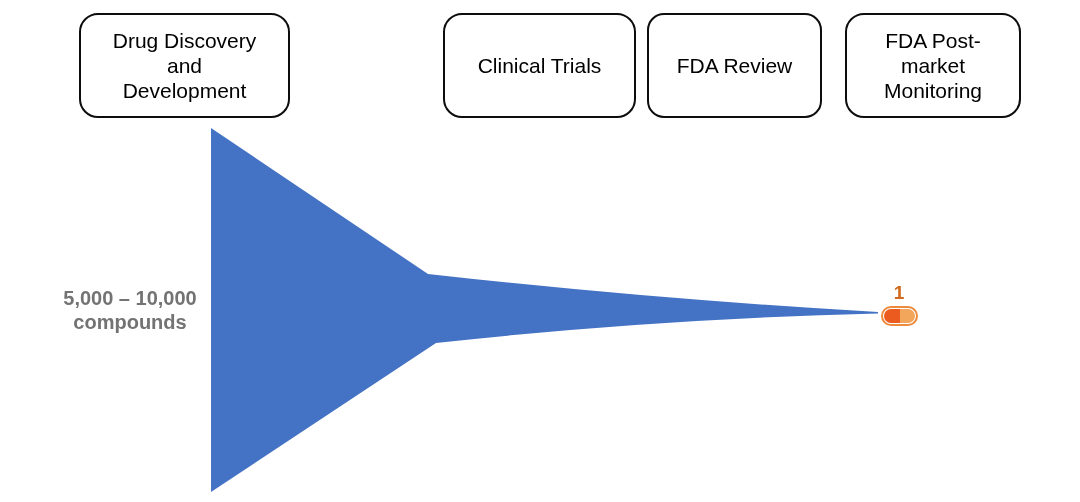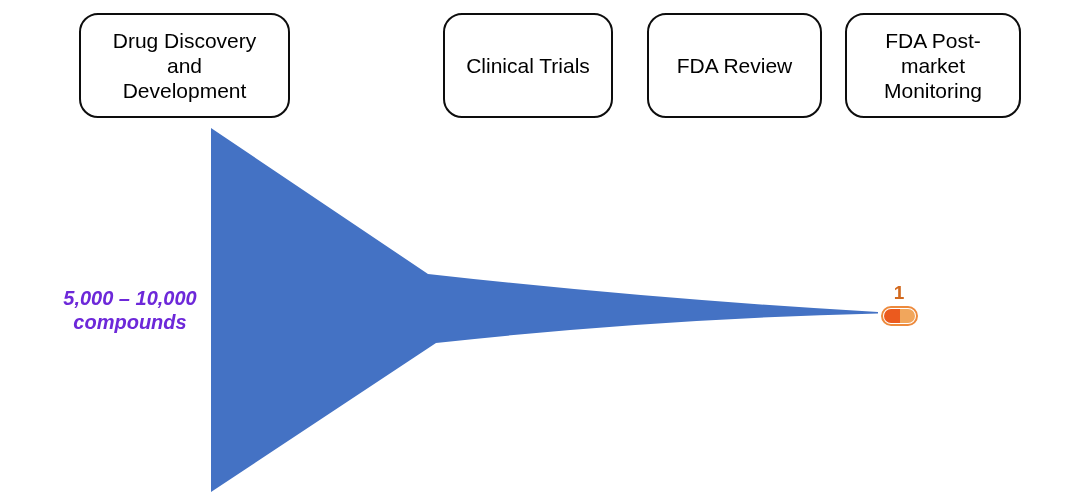--- a/index.html
+++ b/index.html
@@ -26,22 +26,22 @@
     text-align: center;
     font-size: 21px;
     line-height: 25px;
     font-weight: 500;
     color: #000000;
     white-space: pre-line;
     z-index: 2;
   }
   #stage1 { left: 38px;  width: 211px; margin-left: 41px; }
   #stage2 { left: 230px; width: 188px; }
-  #stage3 { left: 443px; width: 170px; }
-  #stage4 { left: 647px; width: 175px; }
+  #stage3 { left: 443px; width: 193px; }
+  #stage4 { left: 647px; width: 175px; border-radius: 17px; }
   #stage5 { left: 845px; width: 176px; }
 
   .funnel-svg { position: absolute; left: 0; top: 0; z-index: 1; }
 
   .start-label {
     position: absolute;
     left: 30px; top: 286px; width: 200px;
     text-align: center;
     font-size: 20px;
     line-height: 24px;
@@ -94,21 +94,21 @@
   <div class="stage-box" id="stage4" style="border-color: rgb(13, 13, 13);">FDA Review</div>
 
   <div class="stage-box" id="stage5" style="border-color: rgb(13, 13, 13);">FDA Post-
 market
 Monitoring</div>
 
   <svg class="funnel-svg" width="1080" height="502" viewBox="0 0 1080 502" aria-hidden="true">
     <path d="M 211,128 L 428,274 Q 650,299 878,312 L 878,313.5 Q 654,319 436,343 L 211,492 Z" fill="#4472C4"></path>
   </svg>
 
-  <div class="start-label" style="color: #6d28d9; font-style: italic;">
+  <div class="start-label" style="color: #737373;">
     <div>5,000 – 10,000</div>
     <div>compounds</div>
   </div>
 
   <div class="end-count" style="color: rgb(210, 105, 30);">1</div>
 
   <div class="pill" style="border-color: rgb(237, 138, 60);">
     <div class="pill-inner">
       <div class="pill-left" style="background-color: rgb(235, 90, 30);"></div>
       <div class="pill-right" style="background-color: rgb(241, 166, 92);"></div>

